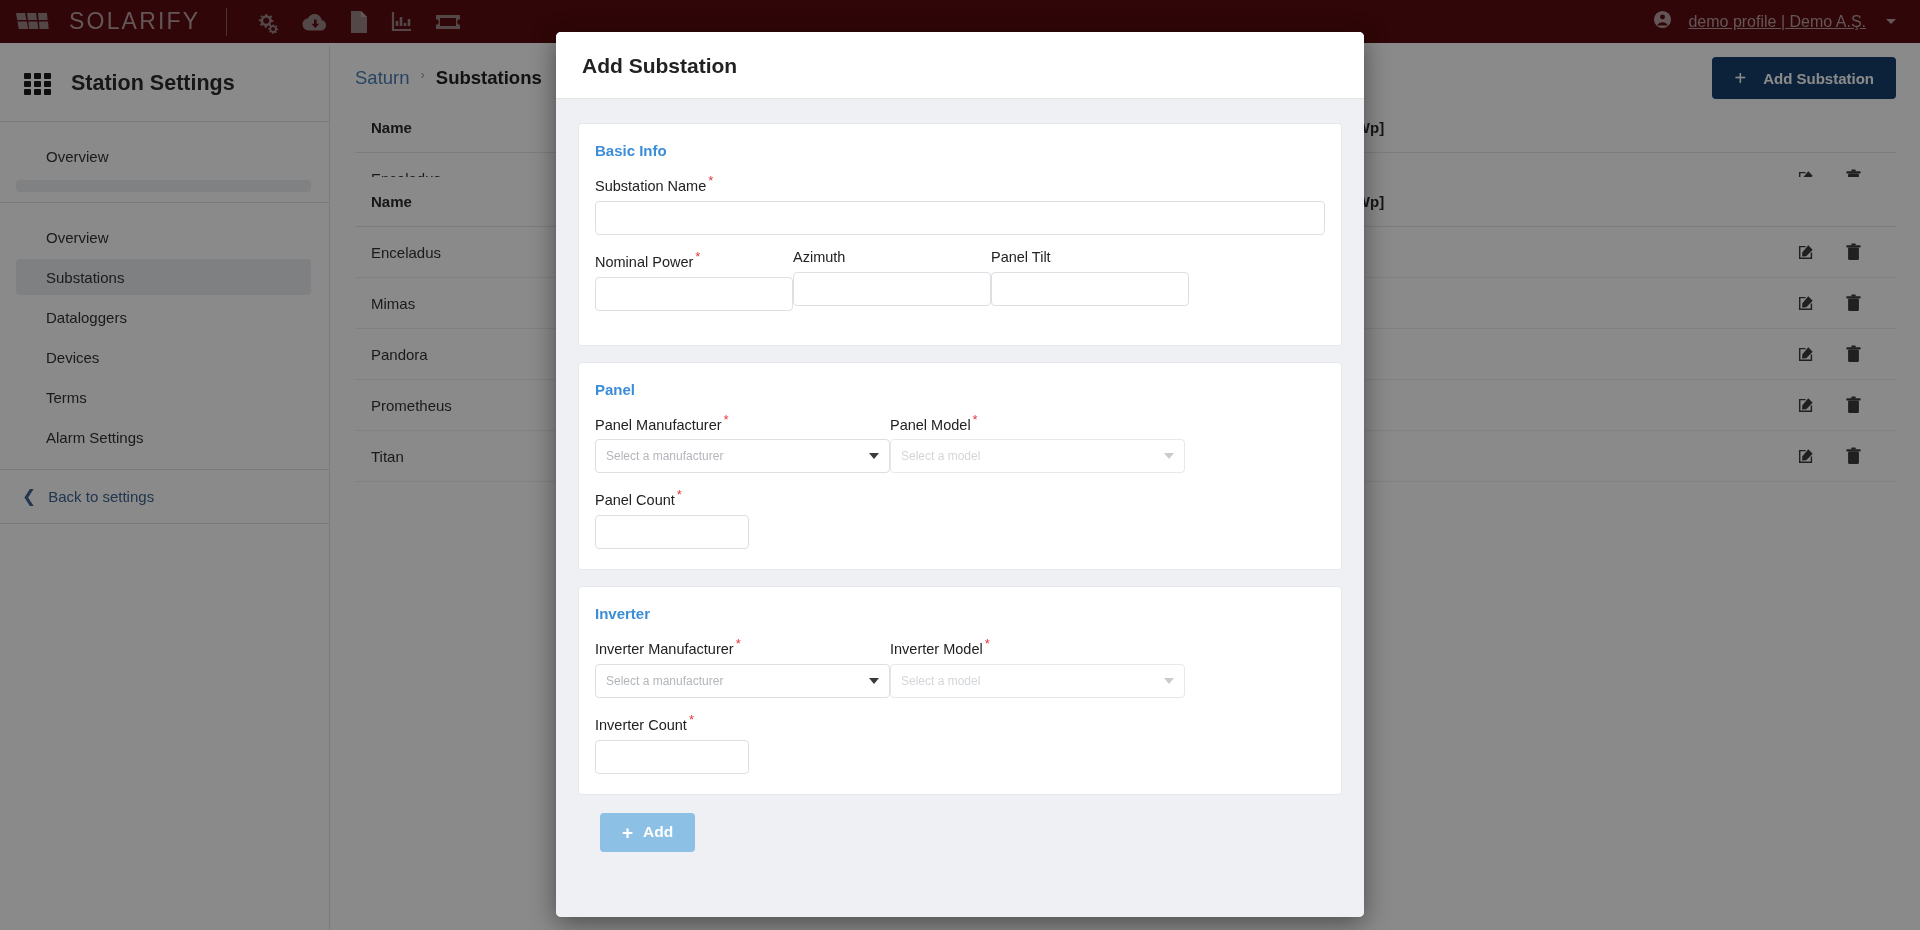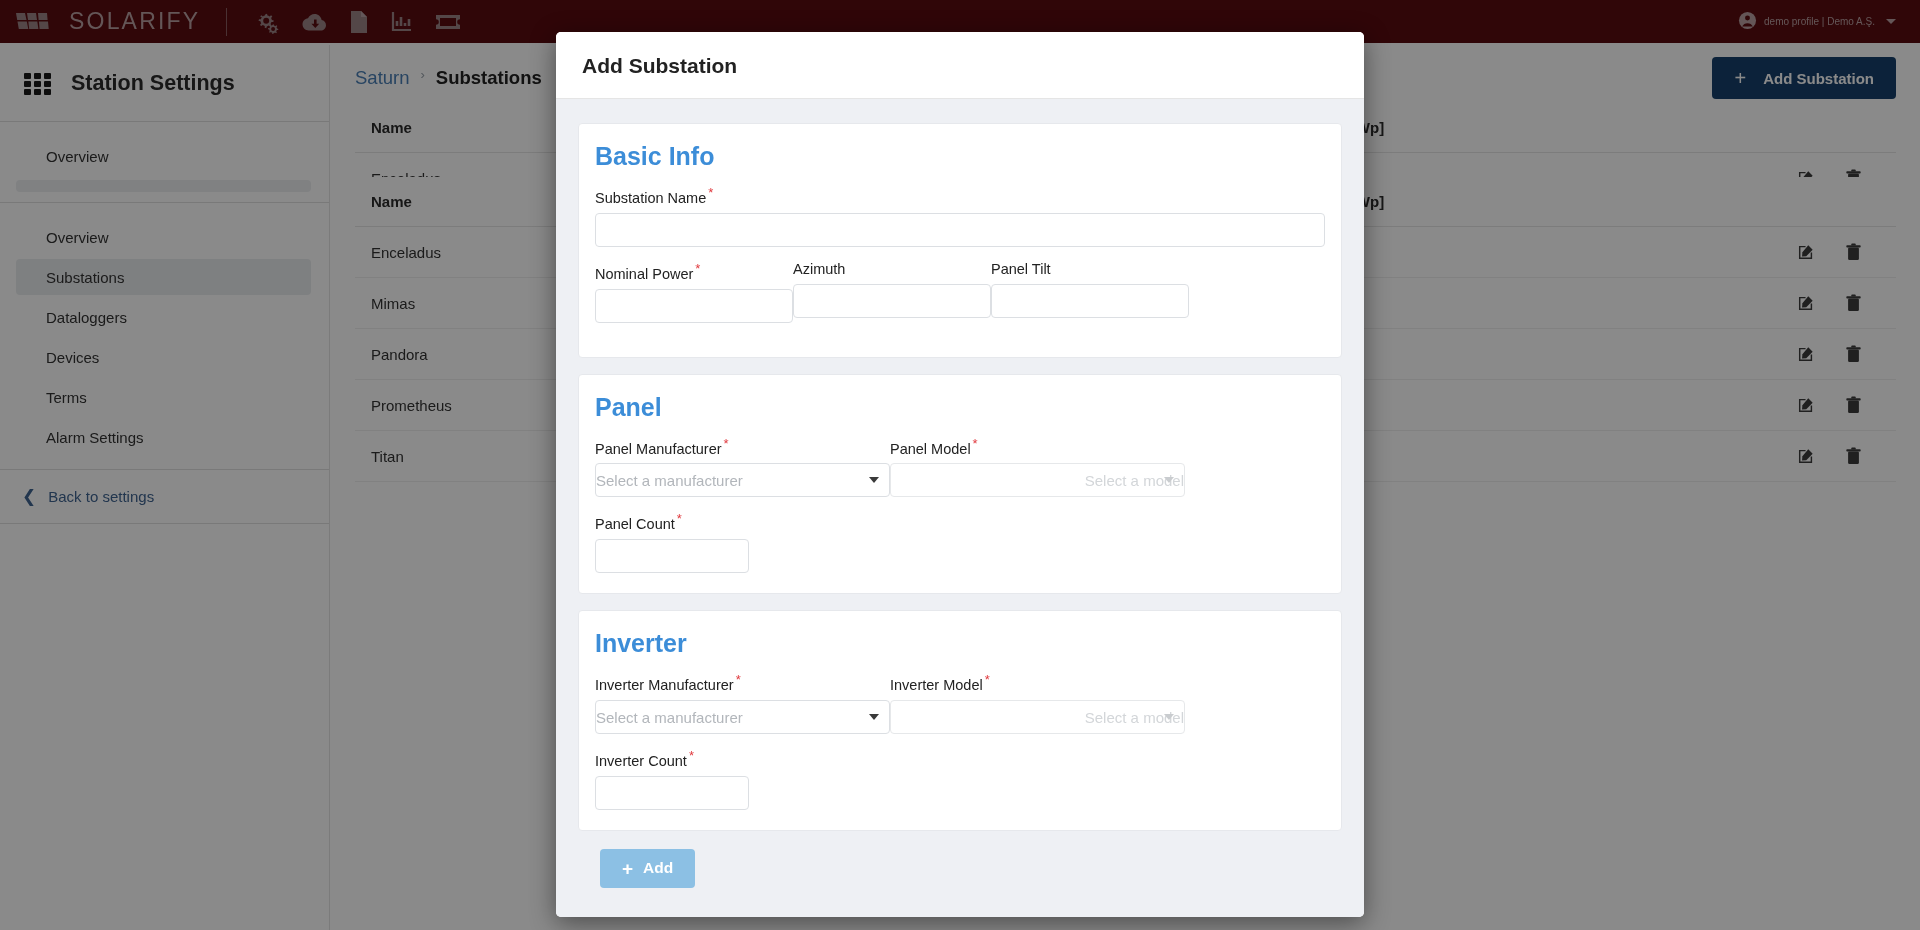--- a/index.html
+++ b/index.html
@@ -24,22 +24,22 @@
   .logo-text {
     color: #b9a0a2; font-size: 23px; letter-spacing: 2.2px;
     font-weight: 400;
   }
   .top-divider { width: 1px; height: 28px; background: #8a5c5f; margin: 0 26px; }
   .top-icons { display: flex; align-items: center; gap: 21px; }
   .top-icons .ticon { cursor: pointer; display: flex; align-items: center; }
   .top-icons svg { display: block; }
   .profile {
     margin-left: auto; margin-right: 24px;
-    display: flex; align-items: center; gap: 7px;
-    color: #b9a0a2; font-size: 10px; cursor: pointer;
+    display: flex; align-items: center; gap: 16px;
+    color: #b9a0a2; font-size: 16px; cursor: pointer; text-decoration: underline;
   }
   .caret-down {
     width: 0; height: 0;
     border-left: 5px solid transparent; border-right: 5px solid transparent;
     border-top: 5px solid #b9a0a2; margin-left: 4px;
   }
 
   
   .page { position: absolute; top: 43px; left: 0; width: 1920px; height: 887px; background:#fff; }
 
@@ -133,21 +133,21 @@
   .modal-body {
     flex: 1; background: #eef0f4;
     padding: 24px 22px 0 22px;
     overflow: hidden;
   }
   .card {
     background: #fff; border: 1px solid #e6e8ec; border-radius: 4px;
     padding: 18px 16px 20px 16px; margin-bottom: 16px;
   }
   .card-title {
-    color: #3c8dd8; font-size: 25px; font-weight: 700; margin-bottom: 14px;
+    color: #3c8dd8; font-size: 15px; font-weight: 700; margin-bottom: 14px;
   }
   .frow { display: flex; }
   .fld { margin-bottom: 14px; }
   .fld:last-child { margin-bottom: 0; }
   .flabel {
     display: block; font-size: 14.5px; color: #222; margin-bottom: 7px;
   }
   .req { color: #e0393e; font-size: 13px; vertical-align: super; margin-left: 2px; }
   .inp {
     width: 100%; height: 34px;
@@ -156,24 +156,24 @@
     padding: 0 9px; color: #222; outline: none;
   }
   .inp::placeholder { color: #b9bdc2; }
   .w-name { width: 100%; }
   .w-third { width: 198px; }
   .w-small { width: 154px; }
   .w-half { width: 295px; }
   .sel {
     position: relative; height: 34px;
     border: 1px solid #dcdfe3; border-radius: 4px; background:#fff;
-    display: flex; align-items: center; padding: 0 0;
-    font-size: 15px; color: #b2b6bb; cursor: pointer;
-  }
-  .sel.disabled { border-color: #e6e8ea; color: #d3d6d9; cursor: default; background:#fff;justify-content:flex-end; }
+    display: flex; align-items: center; padding: 0 10px;
+    font-size: 12px; color: #b2b6bb; cursor: pointer;
+  }
+  .sel.disabled { border-color: #e6e8ea; color: #d3d6d9; cursor: default; background:#fff; }
   .sel .arrow {
     position: absolute; right: 10px; top: 50%;
     width: 0; height: 0;
     border-left: 5px solid transparent; border-right: 5px solid transparent;
     border-top: 6px solid #3a3a3a; transform: translateY(-3px);
   }
   .sel.disabled .arrow { border-top-color: #c9cccf; }
   .modal-foot { padding: 2px 22px 0 22px; background: #eef0f4; }
   .btn-modal-add {
     display: inline-flex; align-items: center; gap: 10px;

